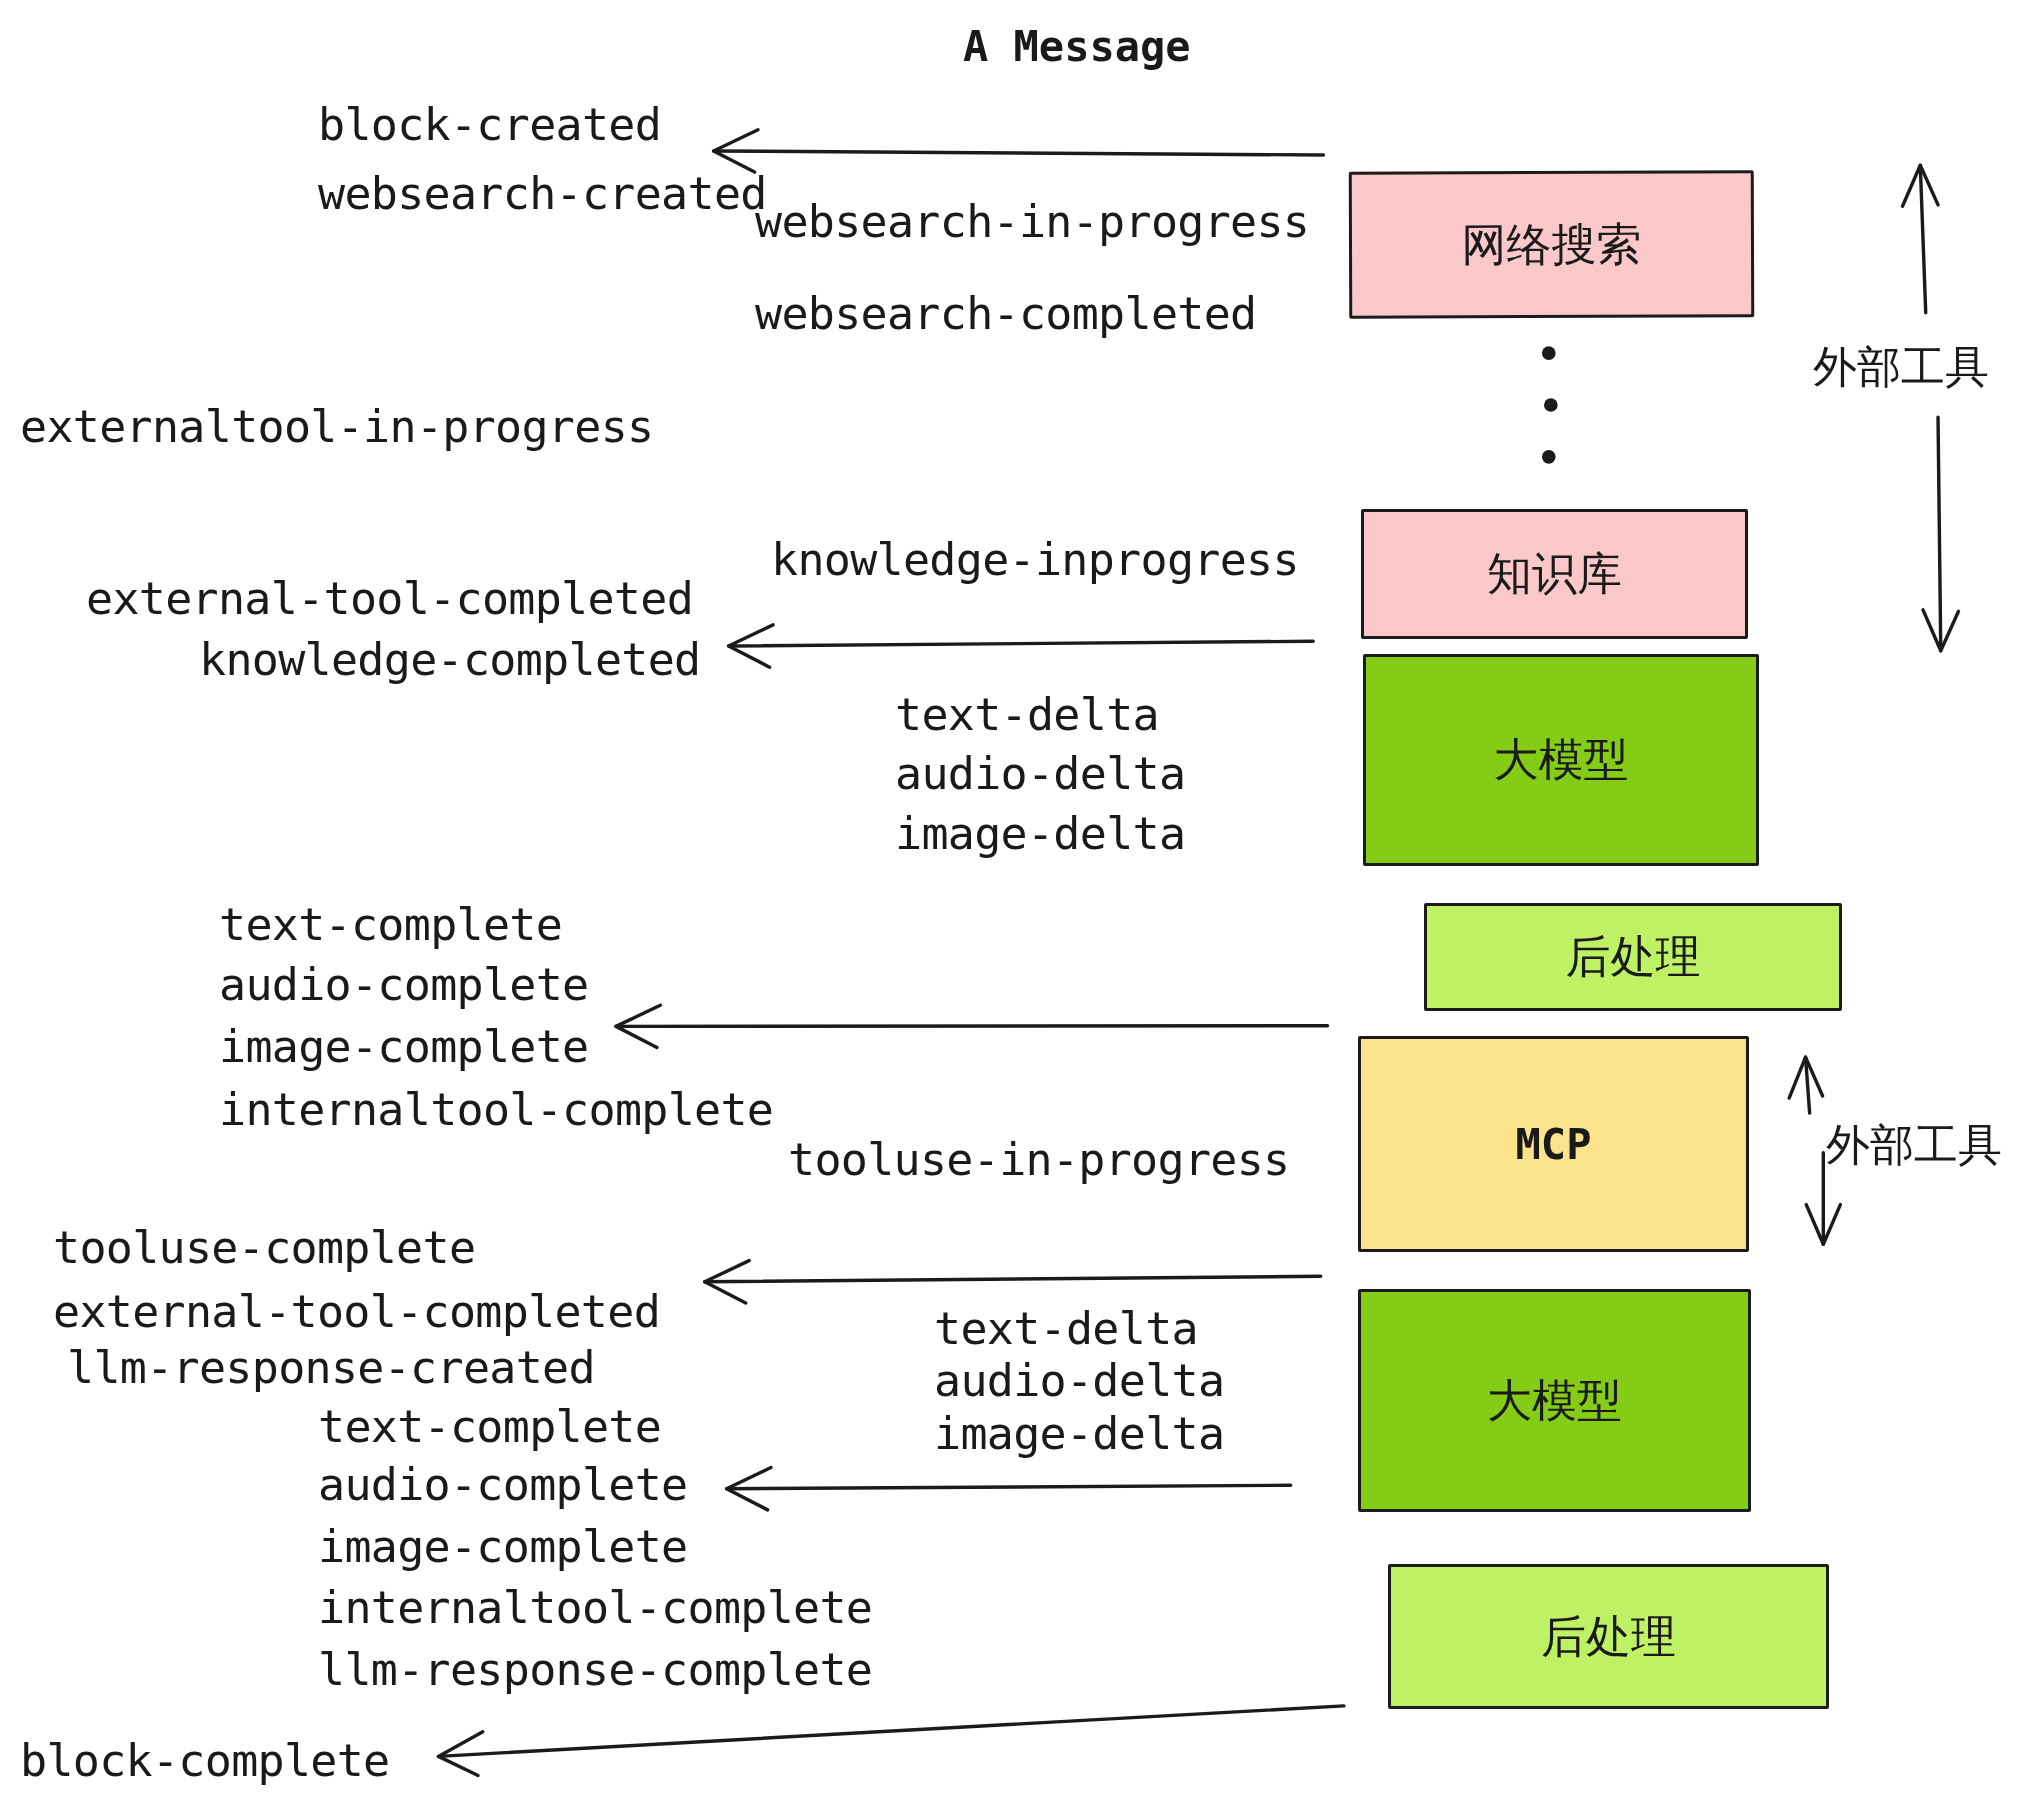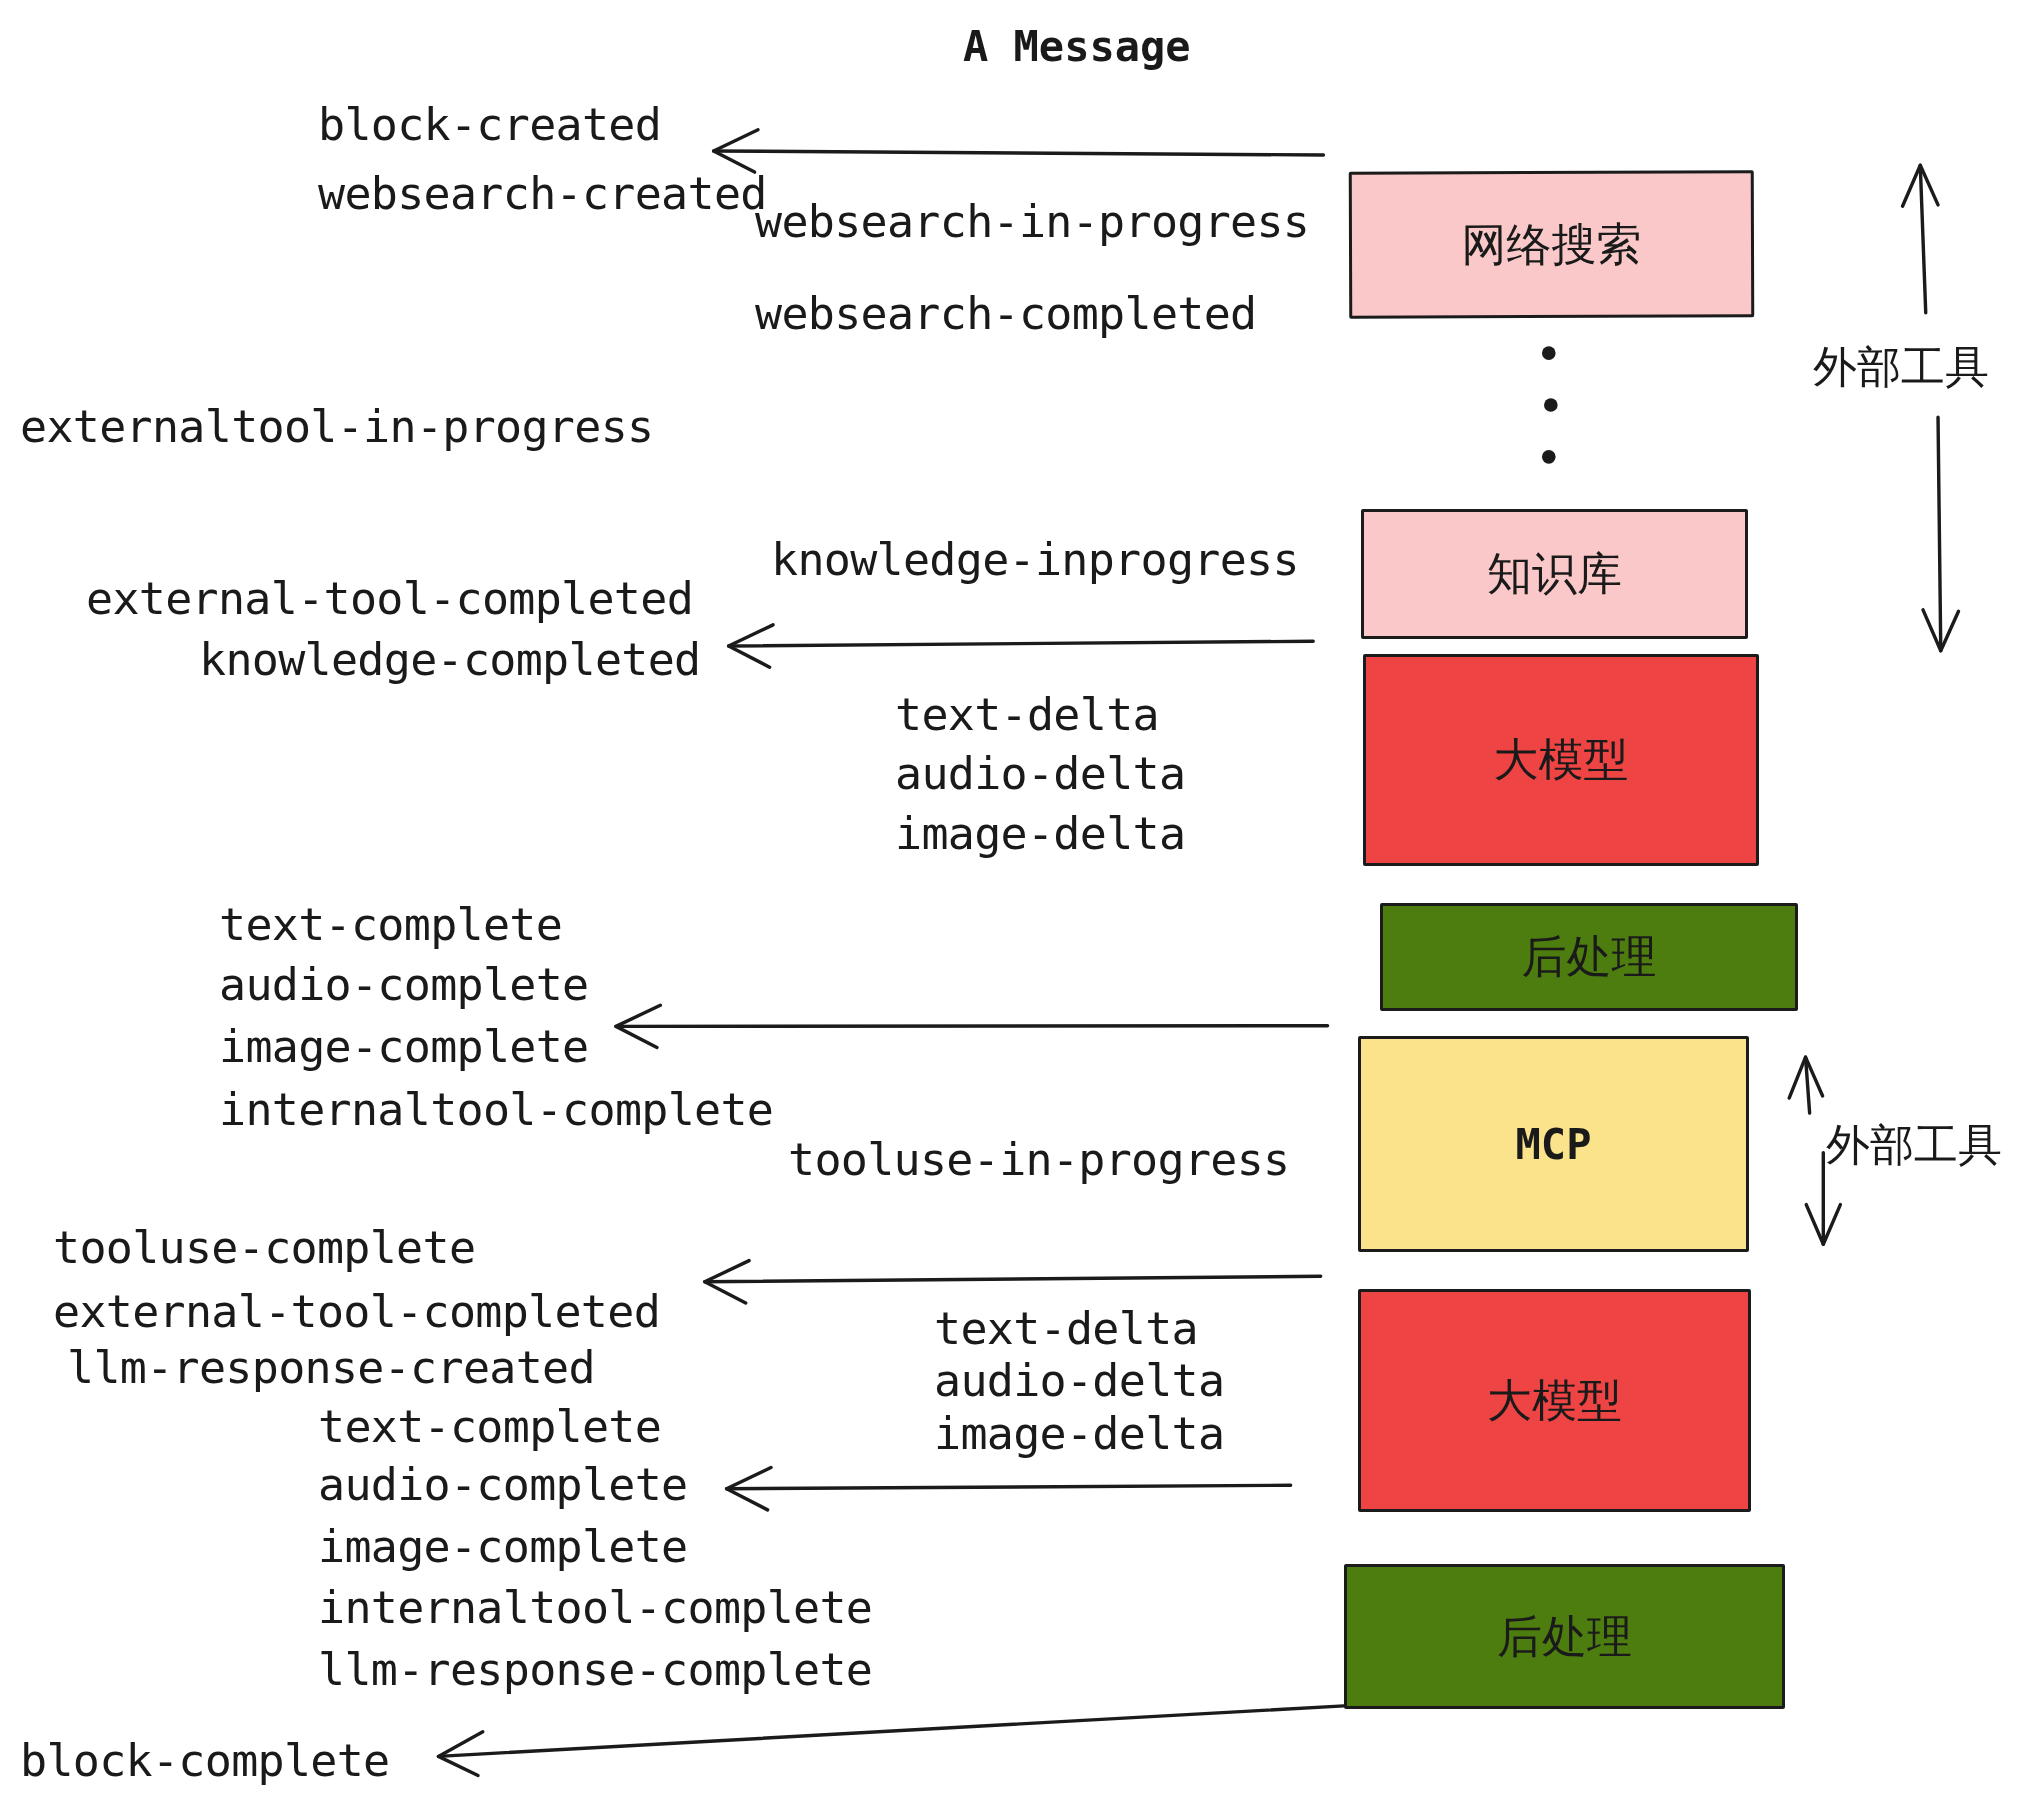--- a/index.html
+++ b/index.html
@@ -11,23 +11,23 @@
   .evt{position:absolute;font-size:45px;line-height:1;white-space:nowrap;
        font-family:"DejaVu Sans Mono", monospace;letter-spacing:-0.7px;}
   .box{position:absolute;border:3.4px solid #1b1b1b;display:flex;
        align-items:center;justify-content:center;box-sizing:border-box;
        border-radius:2px;}
   .box .lbl{font-size:45px;font-family:"Liberation Sans", sans-serif;
             color:#1a1a1a;white-space:nowrap;}
   .box .lbl.mono{font-family:"DejaVu Sans Mono", monospace;font-weight:bold;
                  font-size:42px;}
   .pink{background:#fac8c8;}
-  .green{background:#ef4444;}
+  .green{background:#84cc16;}
   .yellow{background:#fbe38b;}
-  .white{background:#4d7c0f;}
+  .white{background:#bef264;margin-left:44px;}
   .side-label{position:absolute;font-size:44px;white-space:nowrap;
               font-family:"Liberation Sans", sans-serif;color:#1a1a1a;}
   svg.overlay{position:absolute;left:0;top:0;width:2035px;height:1796px;
               pointer-events:none;}
   svg.overlay line, svg.overlay path{stroke:#1b1b1b;stroke-width:5;
               fill:none;stroke-linecap:round;stroke-linejoin:round;}
 </style>
 </head>
 <body>
 

